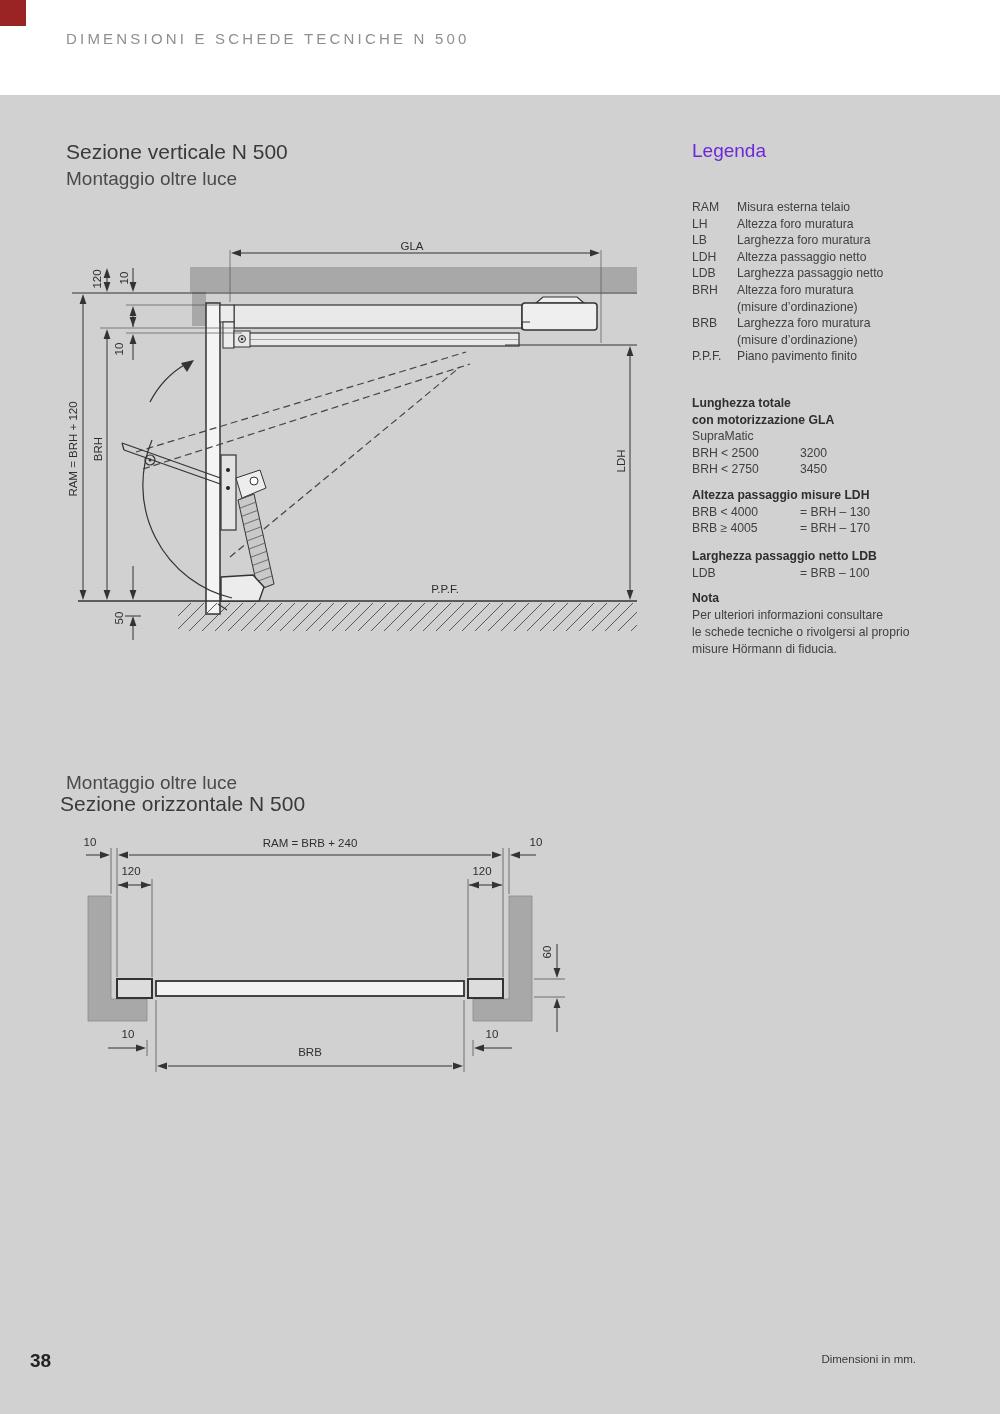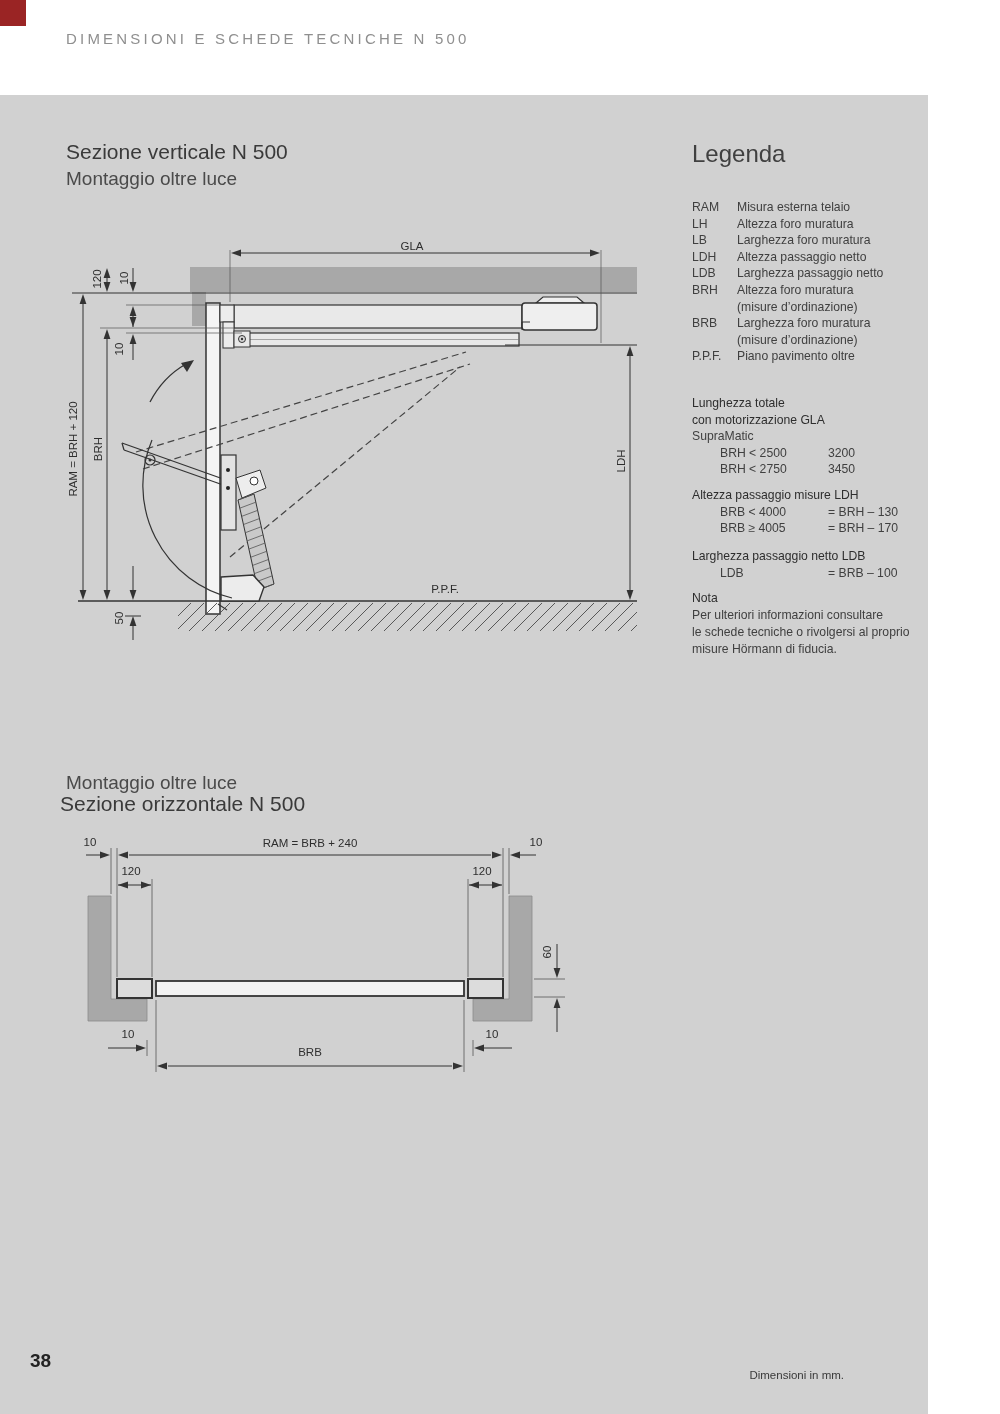--- a/index.html
+++ b/index.html
@@ -1,43 +1,43 @@
 <!DOCTYPE html>
 <html><head>
 <meta charset="utf-8">
 <style>
   html,body{margin:0;padding:0;background:#ffffff;}
-  #page{position:relative;width:928px;height:1414px;background:#ffffff;overflow:hidden;
+  #page{position:relative;width:1000px;height:1414px;background:#ffffff;overflow:hidden;
         font-family:"Liberation Sans", sans-serif;color:#3d3d3d;}
   #gray-area{position:absolute;left:0;top:95px;width:1000px;height:1319px;background:#d1d1d1;}
   #accent-corner{position:absolute;left:0;top:0;width:26px;height:26px;}
   #header-title{position:absolute;left:66px;top:30px;font-size:15px;letter-spacing:3.2px;
         color:#8f8f8f;white-space:nowrap;}
   .sec-title{position:absolute;font-size:21px;color:#3a3a3a;white-space:nowrap;}
   .sec-sub{position:absolute;font-size:19px;color:#4a4a4a;white-space:nowrap;}
-  #legend-title{position:absolute;left:692px;top:140px;font-size:24px;color:#404040;}
+  #legend-title{position:absolute;left:692px;top:140px;font-size:19px;color:#6d28d9;}
   #legend-list{position:absolute;left:692px;top:199px;width:296px;}
   .lrow{display:flex;font-size:12.2px;line-height:16.6px;color:#404040;justify-content:flex-end;}
   .lrow .abbr{width:45px;flex:none;}
   .lrow .desc{flex:1;}
   .specs{position:absolute;left:692px;width:296px;font-size:12.2px;line-height:16.6px;color:#404040;}
-  .specs .bold{font-weight:normal;color:#2e2e2e;}
+  .specs .bold{font-weight:bold;color:#2e2e2e;}
   .srow{display:flex;}
-  .srow .sl{width:108px;flex:none;margin-left:28px;}
+  .srow .sl{width:108px;flex:none;}
   .srow .sr{flex:1;}
   #spec-total{top:395px;}
   #spec-height{top:487px;}
   #spec-width{top:548px;}
   #spec-note{top:590px;line-height:17px;}
   svg{position:absolute;left:0;top:0;}
   .dlabel{position:absolute;font-size:11.5px;color:#2e2e2e;white-space:nowrap;
           transform:translate(-50%,-50%);}
   .dlabel.rot{transform:translate(-50%,-50%) rotate(-90deg);}
   #footer-page{position:absolute;left:30px;top:1350px;font-size:19px;font-weight:bold;color:#222;}
-  #footer-note{position:absolute;right:84px;top:1353px;font-size:11.5px;color:#3a3a3a;margin-top:16px;}
+  #footer-note{position:absolute;right:84px;top:1353px;font-size:11.5px;color:#3a3a3a;}
 </style>
 </head>
 <body>
 
 <div id="page">
   <div id="gray-area"></div>
   <div id="accent-corner" style="background: rgb(154, 36, 36);"></div>
   <div id="header-title">DIMENSIONI E SCHEDE TECNICHE N 500</div>
 
   <div class="sec-title" style="left:66px;top:140px;">Sezione verticale N 500</div>
@@ -93,21 +93,21 @@
     <div class="lrow">
         <div class="abbr">BRB</div>
         <div class="desc">
           <div>Larghezza foro muratura</div>
           <div>(misure d’ordinazione)</div>
         </div>
       </div>
     <div class="lrow">
         <div class="abbr">P.P.F.</div>
         <div class="desc">
-          <div>Piano pavimento oltre</div>
+          <div>Piano pavimento finito</div>
           <div></div>
         </div>
       </div>
   </div>
 
   <div class="specs" id="spec-total">
     <div class="bold">Lunghezza totale</div>
     <div class="bold">con motorizzazione GLA</div>
     <div>SupraMatic</div>
     <div class="srow">

